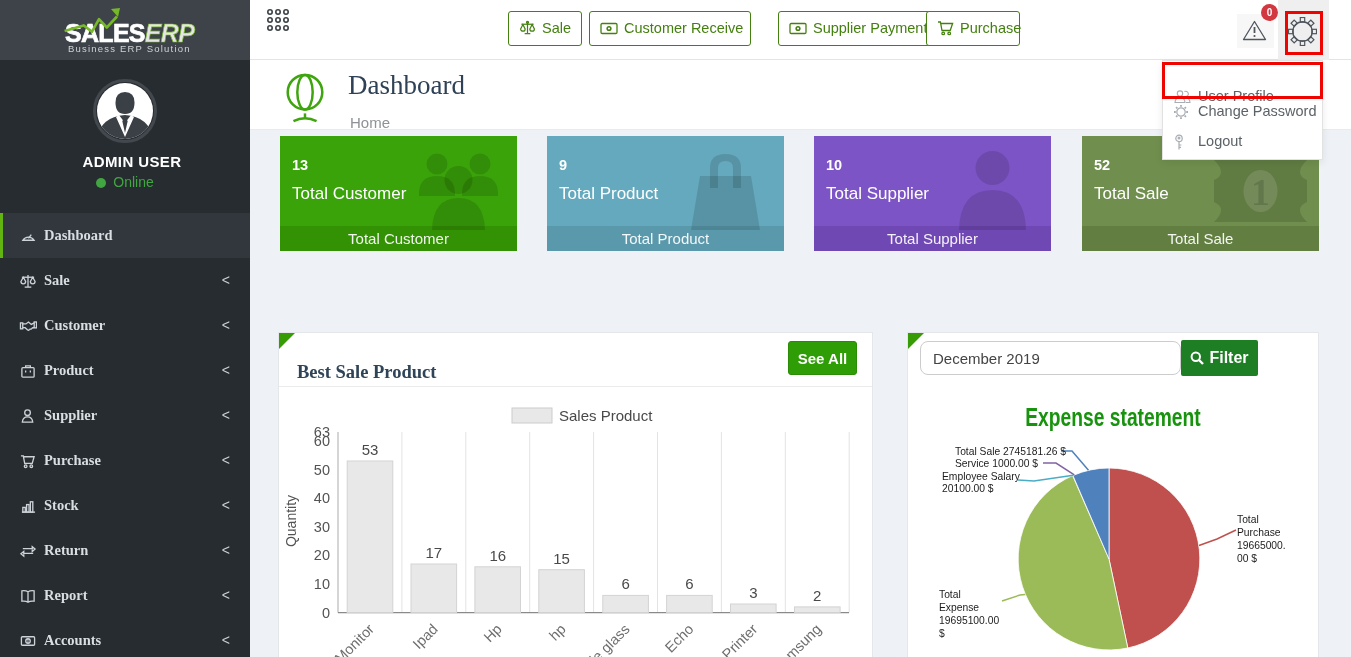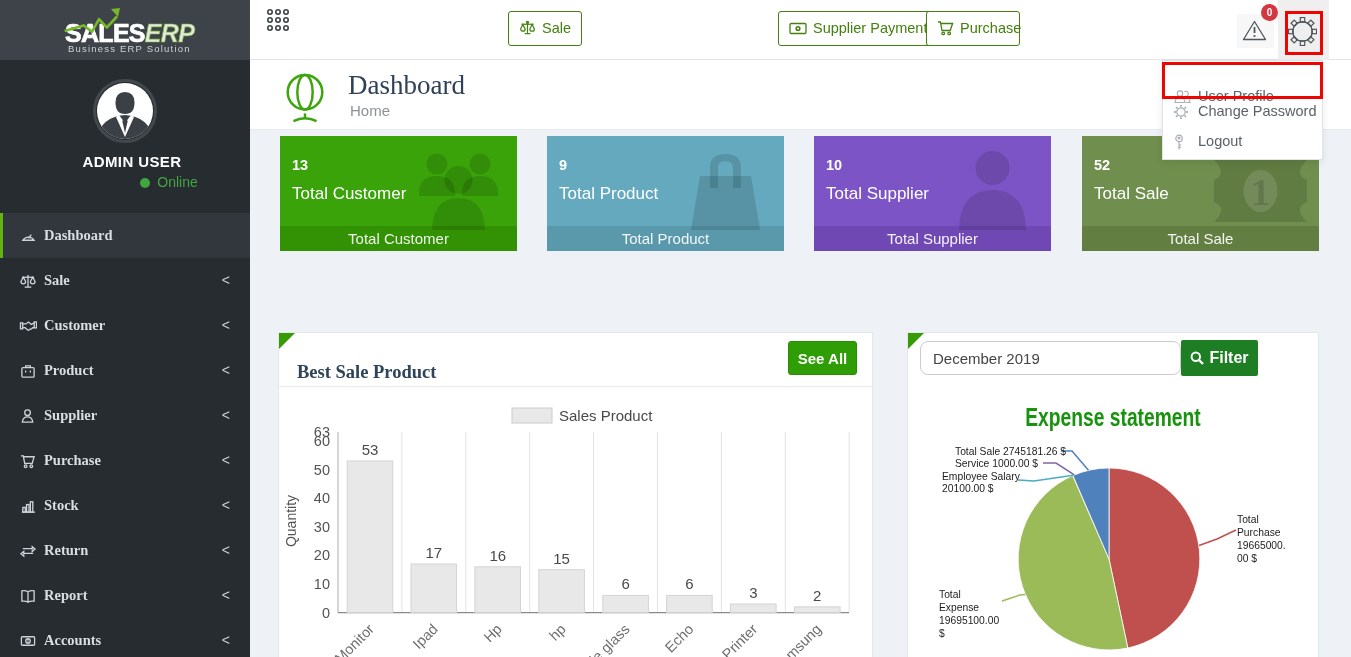--- a/index.html
+++ b/index.html
@@ -7,21 +7,21 @@
 
 
 #sidebar { position:absolute; left:0; top:0; width:250px; height:657px; background:#272c31; z-index:5; }
 #logo { position:absolute; left:0; top:0; width:250px; height:60px; background:#3d4349; }
 #logotext { position:absolute; left:65px; top:19px; font-size:25px; font-weight:bold; letter-spacing:-0.7px; color:#fff; font-family:"Liberation Sans",sans-serif; -webkit-text-stroke:0.7px #fff; }
 #logotext .erp { color:#e5e5e5;font-style:italic; -webkit-text-stroke:0.7px #76b82a; }
 #logosub { position:absolute; left:68px; top:43px; font-size:9.5px; letter-spacing:1.2px; color:#cdd2d6; }
 #profile { position:absolute; left:0; top:60px; width:250px; height:153px; }
 #avatar { position:absolute; left:93px; top:19px; width:64px; height:64px; }
 #pname { position:absolute; left:0; top:93px; width:264px; text-align:center; color:#fff; font-weight:bold; font-size:15px; letter-spacing:0.4px; }
-#ponline { position:absolute; left:0; top:114px; width:250px; text-align:center; color:#41a541; font-size:14px;margin-left:44px; }
+#ponline { position:absolute; left:0; top:114px; width:250px; text-align:center; color:#41a541; font-size:14px; }
 #ponline .dot { display:inline-block; width:10px; height:10px; border-radius:50%; background:#41a541; margin-right:7px; vertical-align:-1px;}
 #menu { position:absolute; left:0; top:213px; width:250px; }
 .mitem { position:relative; height:45px; line-height:45px; color:#d9dee3; font-family:"Liberation Serif",serif; font-weight:bold; font-size:14.5px; }
 .mitem.active { background:#31373d; box-shadow:inset 3px 0 0 #62b510; }
 .mitem .mic { position:absolute; left:19px; top:15px; width:18px; height:16px; line-height:0; }
 
 .mitem .mtxt { position:absolute; left:44px; }
 .mitem .chev { position:absolute; right:20px; top:0px; color:#ccd2d8; font-size:14px; font-family:"Liberation Sans",sans-serif; font-weight:normal;}
 .mitem .mic svg { stroke:#ccd3d9; fill:none; stroke-width:1.4; width:18px; height:16px; display:block; }
 
@@ -32,21 +32,21 @@
 .nbtn svg { vertical-align:-3px; margin-right:6px; } .nbtn { white-space:nowrap; }
 #warnbtn { position:absolute; left:987px; top:14px; width:37px; height:34px; background:#f7f7f7; }
 #gearbtn { position:absolute; left:1028px; top:0px; width:51px; height:60px; background:#efefef; }
 #gearred { position:absolute; left:1035px; top:11px; width:38px; height:44px; border:3px solid #ee0400; }
 #badge { position:absolute; left:1011px; top:4px; z-index:3; width:17px; height:17px; border-radius:50%; background:#d2383f; color:#fff; font-size:10px; font-weight:bold; text-align:center; line-height:17px; }
 
 
 #bread { position:absolute; left:250px; top:60px; width:1101px; height:70px; background:#fff; border-bottom:1px solid #e7eaee; }
 #globe { position:absolute; left:33px; top:10px; }
 #btitle { position:absolute; left:98px; top:10px; font-family:"Liberation Serif",serif; font-size:27px; color:#2f4156; }
-#bhome { position:absolute; left:100px; top:42px; font-size:15px; color:#8d9296; }
+#bhome { position:absolute; left:100px; top:54px; font-size:15px; color:#8d9296; }
 
 
 .scard { position:absolute; top:136px; width:237px; height:115px; color:#fff; overflow:hidden; }
 .scard .num { position:absolute; left:12px; top:21px; font-size:14.5px; font-weight:bold; }
 .scard .lbl { position:absolute; left:12px; top:48px; font-size:17px; }
 .scard .strip { position:absolute; left:0; bottom:0; width:100%; height:25px; text-align:center; font-size:15px; line-height:25px; color:rgba(255,255,255,0.92); }
 .scard .icon { position:absolute; z-index:2; }
 
 
 .ccard { position:absolute; top:332px; background:#fff; border:1px solid #e3e6ea; }
@@ -226,20 +226,27 @@
   <div class="nbtn" style="left:258px;width:74px;"><svg width="17" height="16" viewBox="0 0 17 17">
         <g stroke="#44800f" fill="none" stroke-width="1.3">
           <line x1="8.5" y1="2.5" x2="8.5" y2="14"></line>
           <line x1="5.5" y1="14.5" x2="11.5" y2="14.5"></line>
           <line x1="2" y1="4.5" x2="15" y2="4.5"></line>
           <circle cx="8.5" cy="2.5" r="1.1"></circle>
           <path d="M1.2,9.5 L3.6,4.8 L6,9.5 A2.4,2.4 0 0 1 1.2,9.5 Z"></path>
           <path d="M11,9.5 L13.4,4.8 L15.8,9.5 A2.4,2.4 0 0 1 11,9.5 Z"></path>
         </g>
       </svg>Sale</div>
+  <div class="nbtn" style="left:339px;width:162px;"><svg width="18" height="15" viewBox="0 0 18 15">
+        <g stroke="#44800f" fill="none" stroke-width="1.3">
+          <rect x="1" y="2.5" width="16" height="10" rx="1.2"></rect>
+          <circle cx="9" cy="7.5" r="2.6" fill="#44800f" stroke="none"></circle>
+          <circle cx="9" cy="7.5" r="1.1" fill="#fff" stroke="none"></circle>
+        </g>
+      </svg>Customer Receive</div>
   <div class="nbtn" style="left:508px;width:162px;margin-left:20px;"><svg width="18" height="15" viewBox="0 0 18 15">
         <g stroke="#44800f" fill="none" stroke-width="1.3">
           <rect x="1" y="2.5" width="16" height="10" rx="1.2"></rect>
           <circle cx="9" cy="7.5" r="2.6" fill="#44800f" stroke="none"></circle>
           <circle cx="9" cy="7.5" r="1.1" fill="#fff" stroke="none"></circle>
         </g>
       </svg>Supplier Payment</div>
   <div class="nbtn" style="left:676px;width:94px;"><svg width="17" height="16" viewBox="0 0 17 16">
         <g stroke="#44800f" fill="none" stroke-width="1.3">
           <path d="M1,2 L3.4,2 L5,10.5 L13.2,10.5 L15.6,3.5 L4,3.5"></path>

